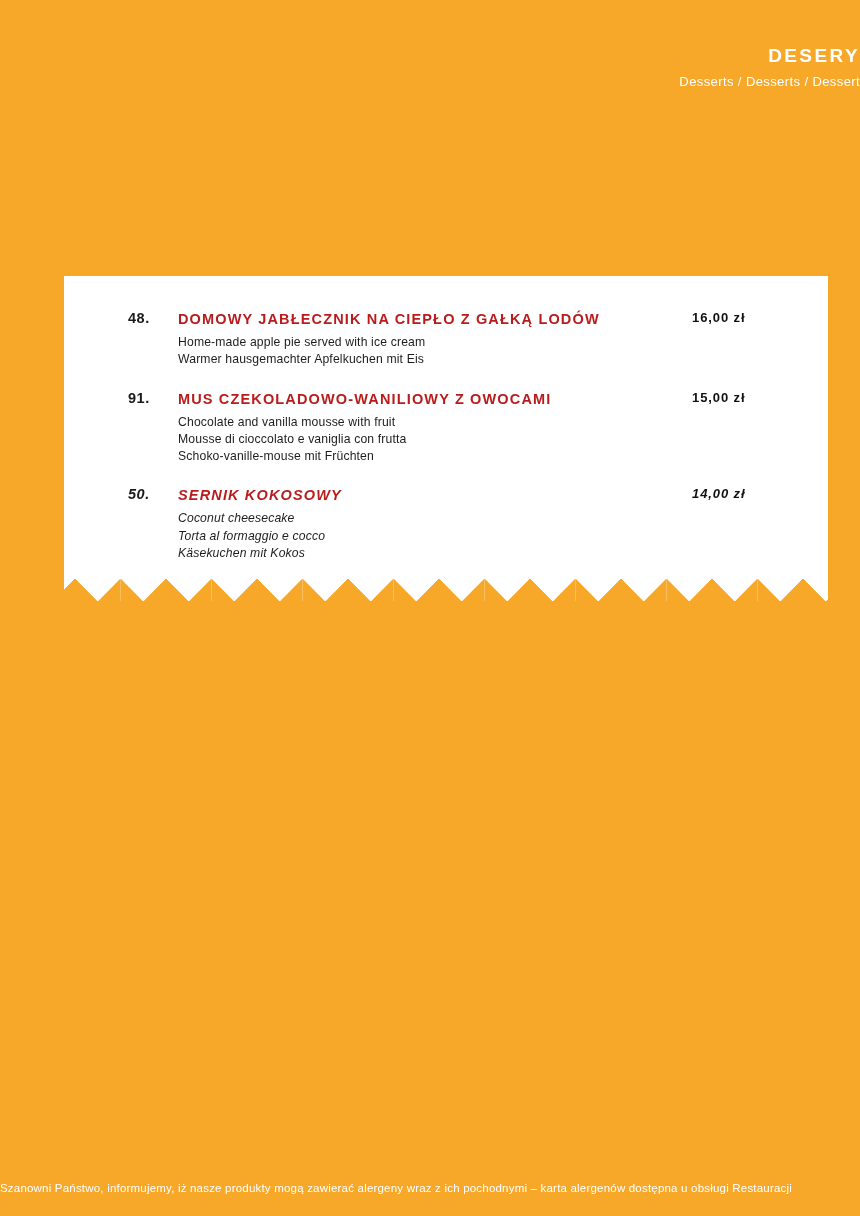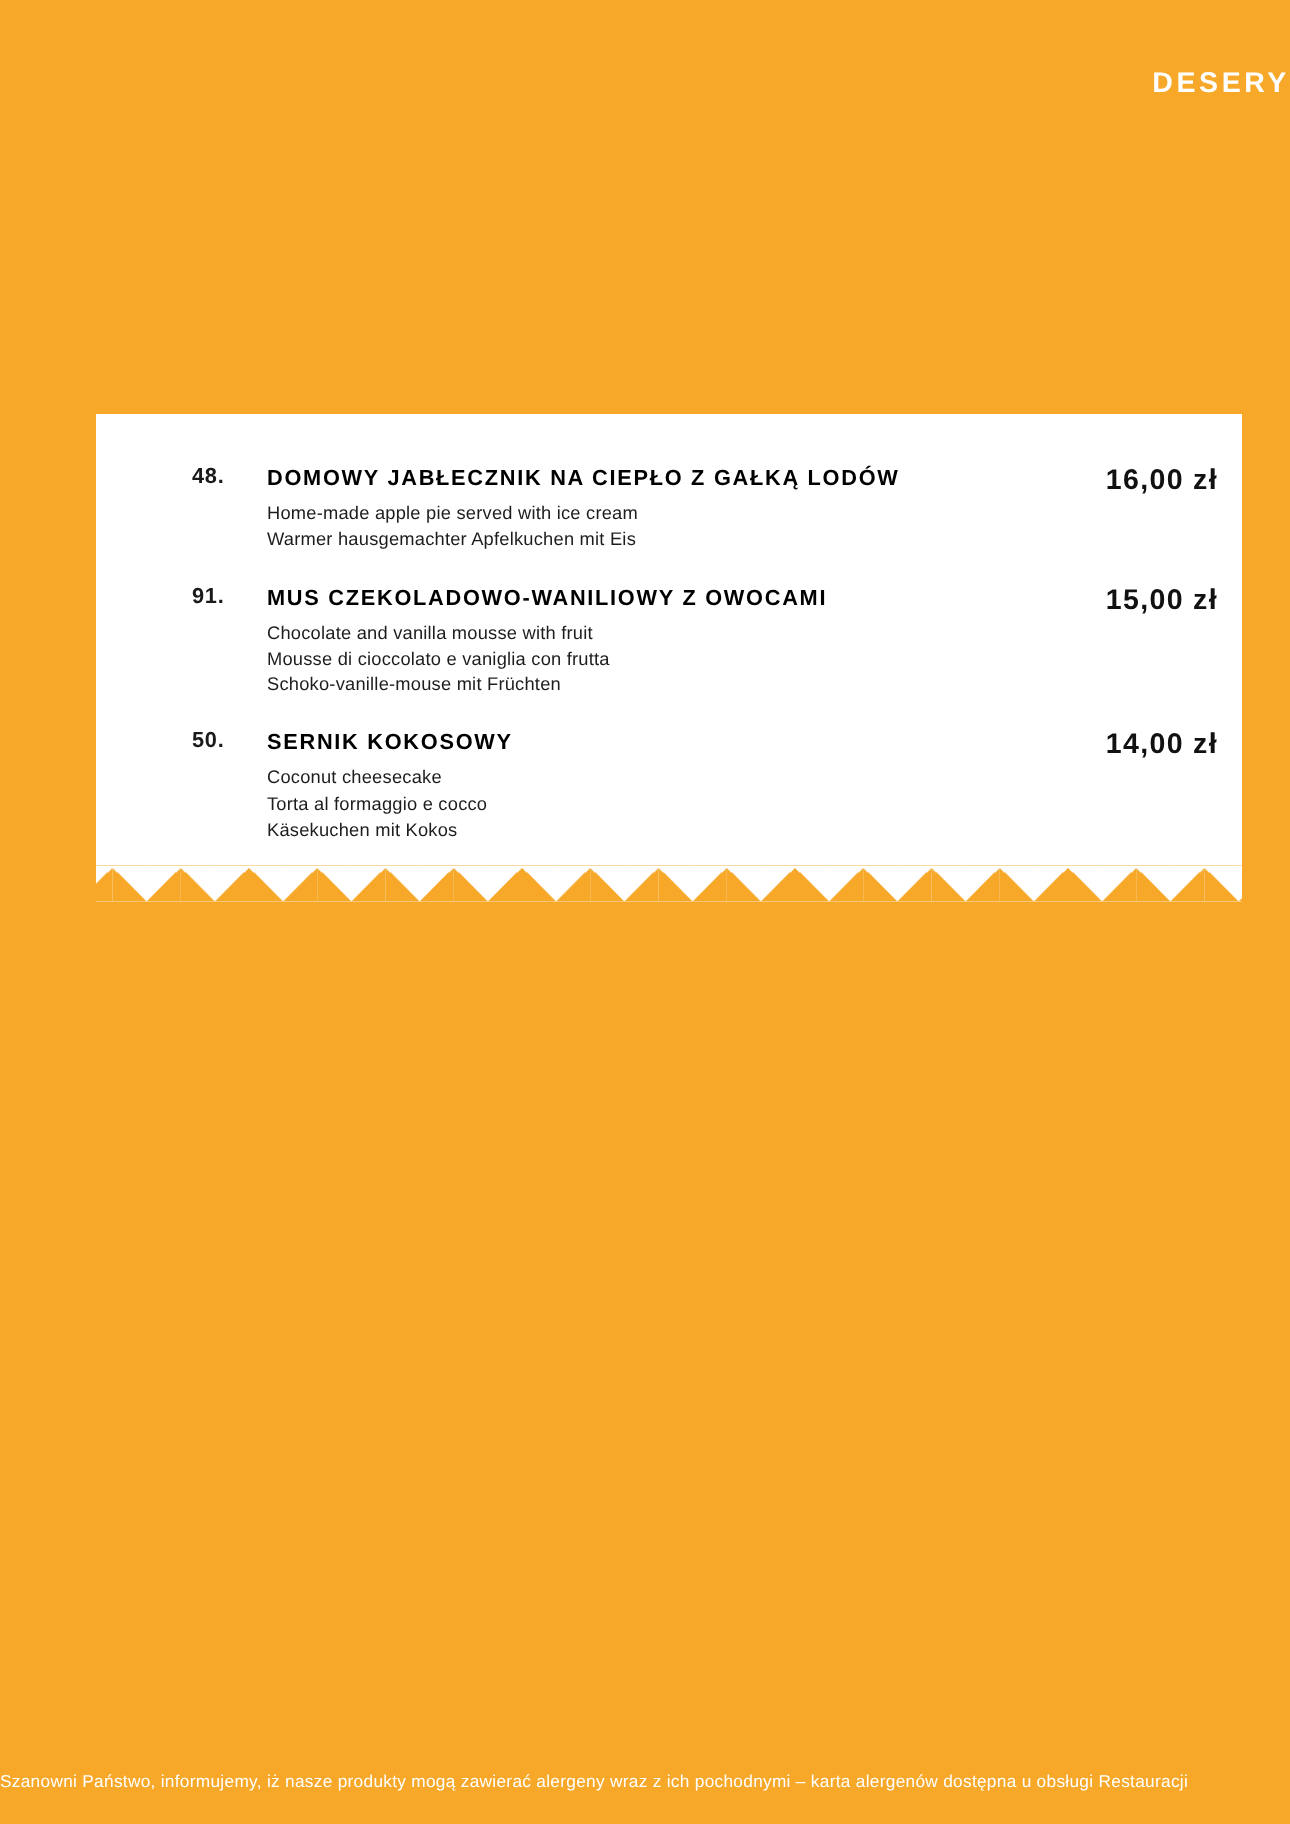--- a/index.html
+++ b/index.html
@@ -68,51 +68,51 @@
 
   .items {
     padding: 0 16px 0 16px;
   }
 
   .item {
     position: relative;
     padding-left: 48px;
     margin-bottom: 22px;
   }
-  .item:last-child { margin-bottom: 6px; }
+  .item:last-child { margin-bottom: 6px; font-style: italic; }
 
   .item-num {
     position: absolute;
     left: 48px;
     top: 0;
     font-size: 14.5px;
     font-weight: bold;
     color: #1a1a1a;
     letter-spacing: 0.5px;
   }
   .item-body {
     margin-left: 50px;
     padding-right: 100px;
     position: relative;
   }
   .item-title {
     font-size: 14.5px;
     font-weight: bold;
-    color: #000000;
+    color: #b91c1c;
     letter-spacing: 1.15px;
     line-height: 18px;
     text-transform: uppercase;
   }
   .item-price {
     position: absolute;
     right: 0;
     top: 0;
     width: 120px;
-    text-align: right;
-    font-size: 19px;
+    text-align: left;
+    font-size: 13px;
     font-weight: bold;
     color: #111111;
     letter-spacing: 0.9px;
   }
   .item-desc {
     font-size: 12.2px;
     color: #1d1d1d;
     line-height: 16.3px;
     margin-top: 6px;
     letter-spacing: 0.15px;
@@ -129,20 +129,21 @@
     color: #ffffff;
     font-size: 11.5px;
     letter-spacing: 0.2px;
   }
 </style>
 </head>
 <body>
 
 <div class="header">
   <div class="header-title">DESERY</div>
+  <div class="header-subtitle">Desserts / Desserts / Dessert</div>
 </div>
 
 <div class="card-wrap">
   <div class="card">
     <div class="items">
 
       <div class="item">
         <span class="item-num">48.</span>
         <div class="item-body">
           <div class="item-title">DOMOWY JABŁECZNIK NA CIEPŁO Z GAŁKĄ LODÓW</div>

